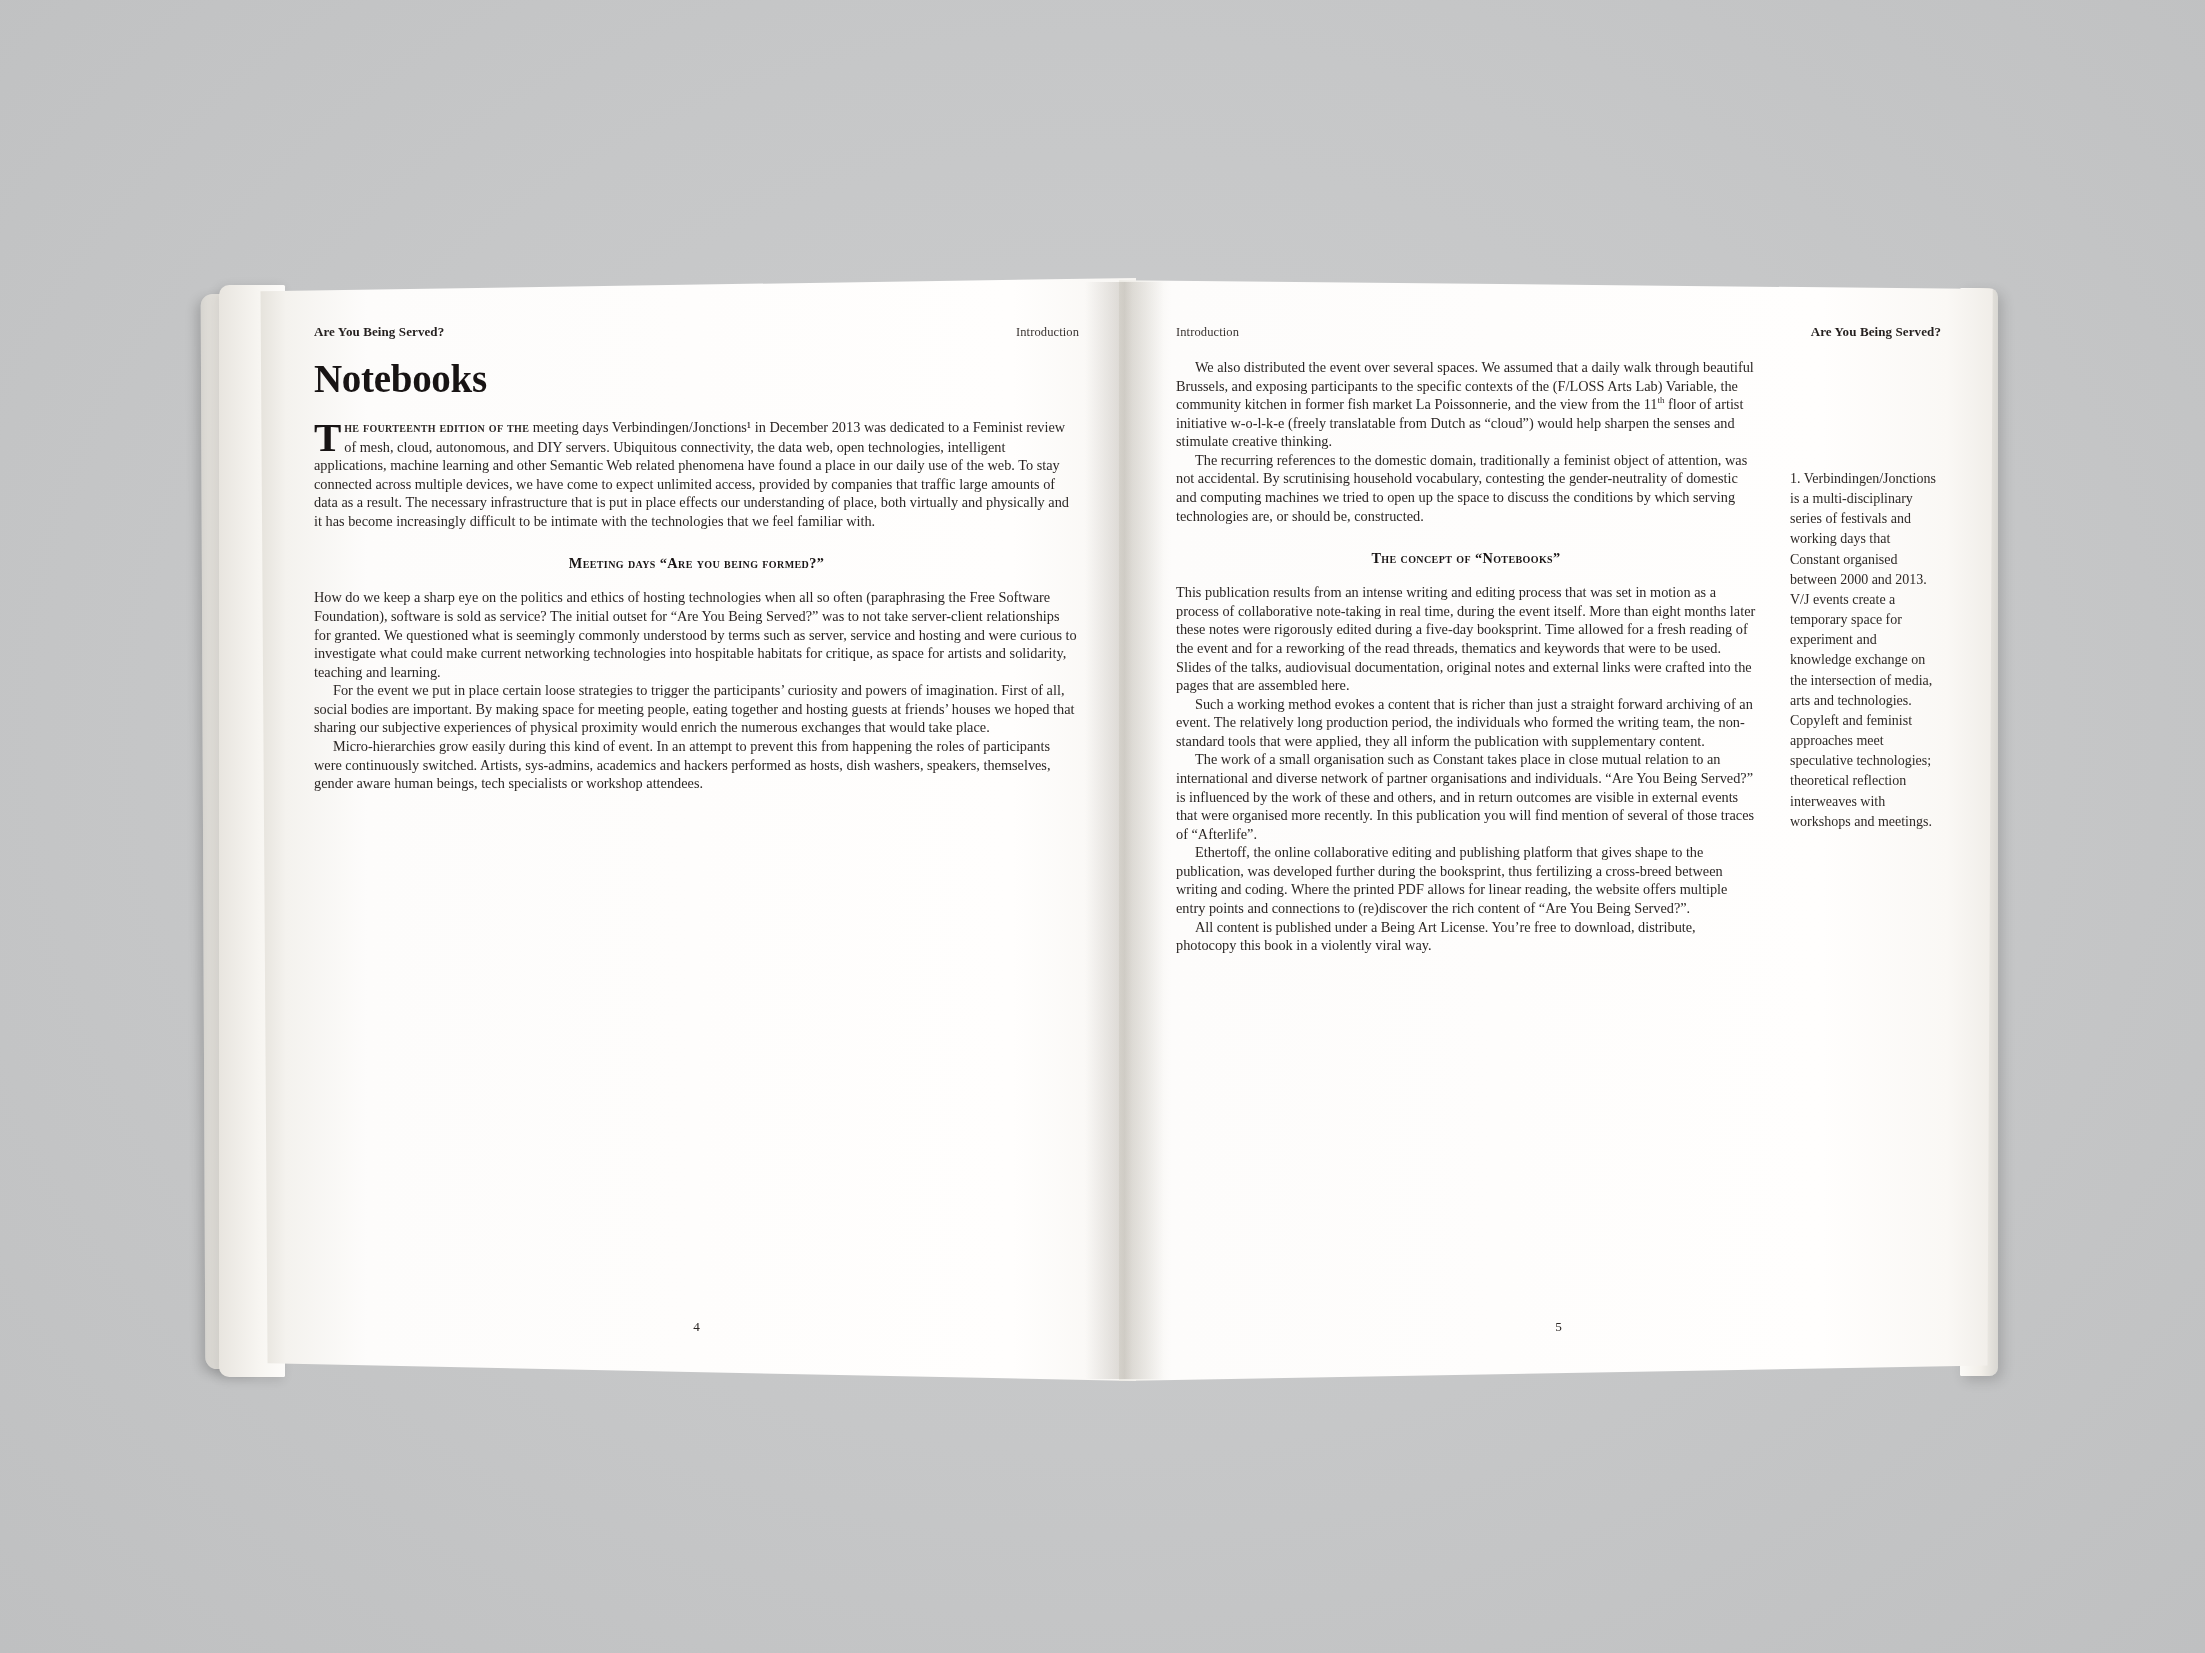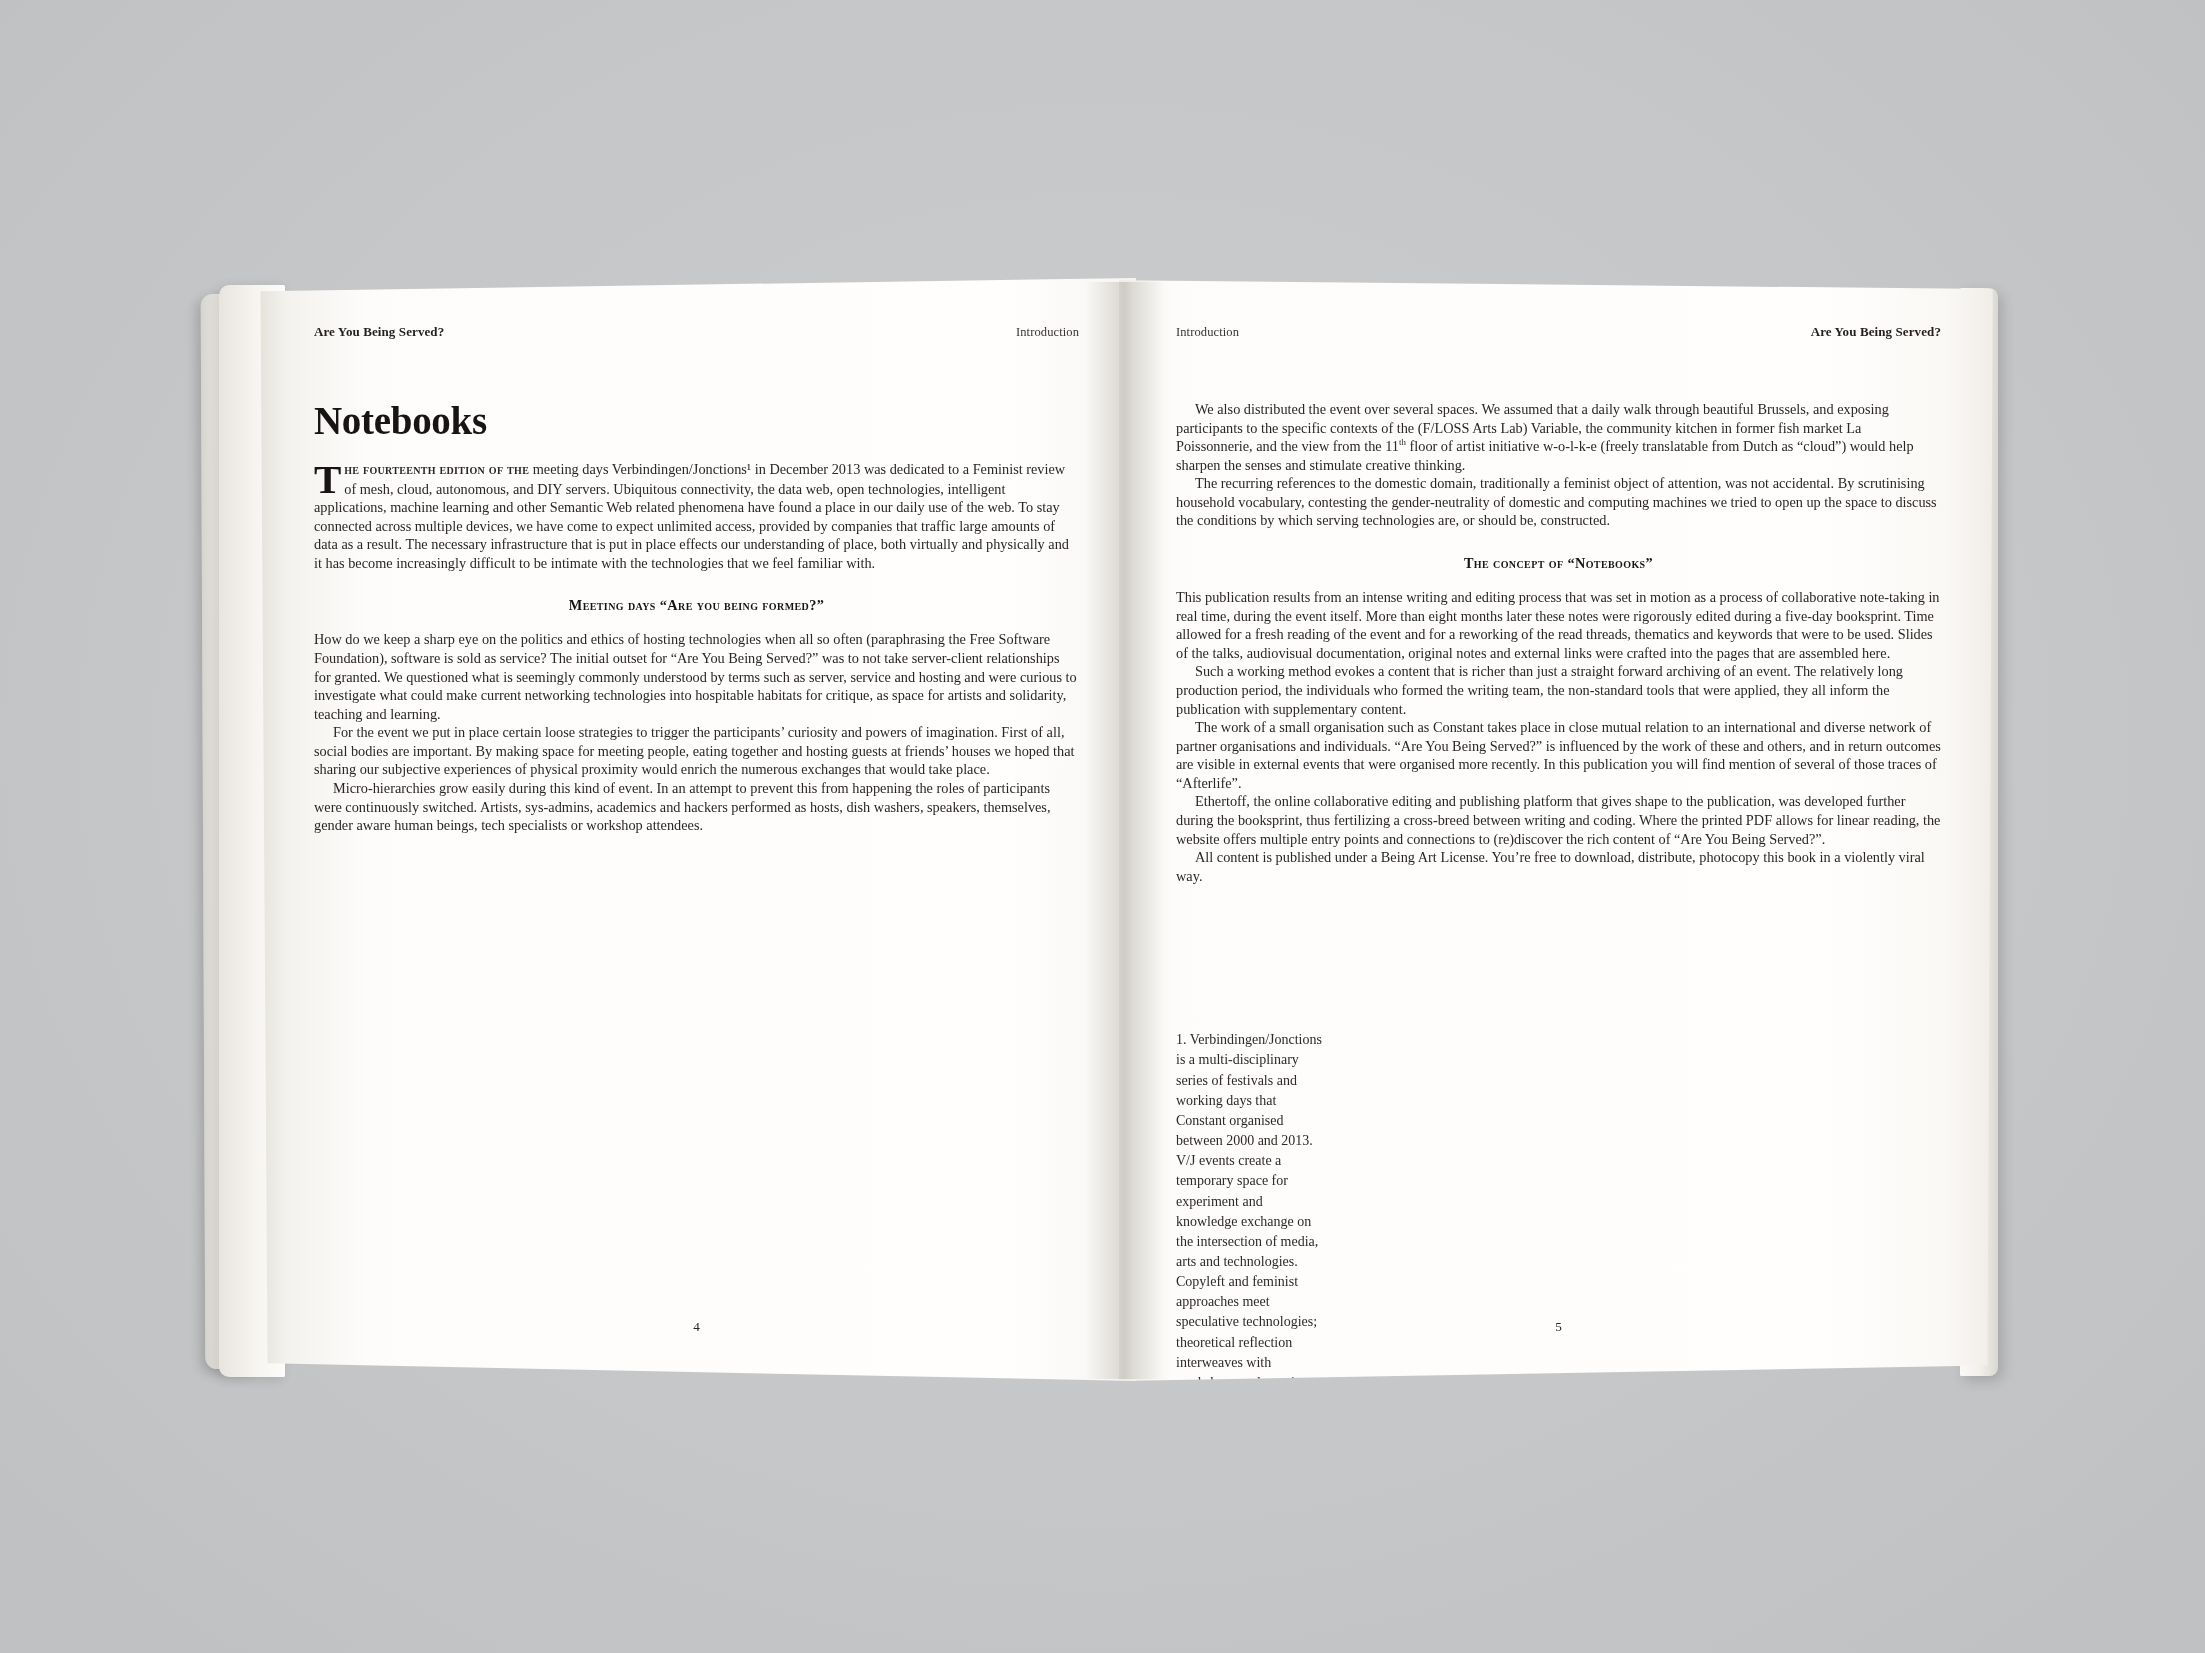--- a/index.html
+++ b/index.html
@@ -103,21 +103,21 @@
     color: #1d1a19;
   }
 
   
   .runhead {
     display: flex;
     justify-content: space-between;
     align-items: baseline;
     font-size: 13px;
     letter-spacing: 0.1px;
-    margin-bottom: 60px;
+    margin-bottom: 18px;
   }
   .runhead .title {
     font-weight: bold;
     color: #241f1e;
     font-size: 13px;
   }
   .runhead .section {
     font-weight: normal;
     color: #3a3432;
     font-size: 12.5px;
@@ -202,21 +202,20 @@
     right: 0;
     text-align: center;
     font-size: 13.2px;
     color: #2a2523;
   }
 
   
   .cols-right {
     display: flex;
     gap: 34px;
-    flex-direction: column;
   }
   .note-col {
     width: 151px;
     flex: 0 0 151px;
     padding-top: 71px;
   }
   .footnote {
     font-size: 14px;
     line-height: 1.44;
     color: #2e2926;

